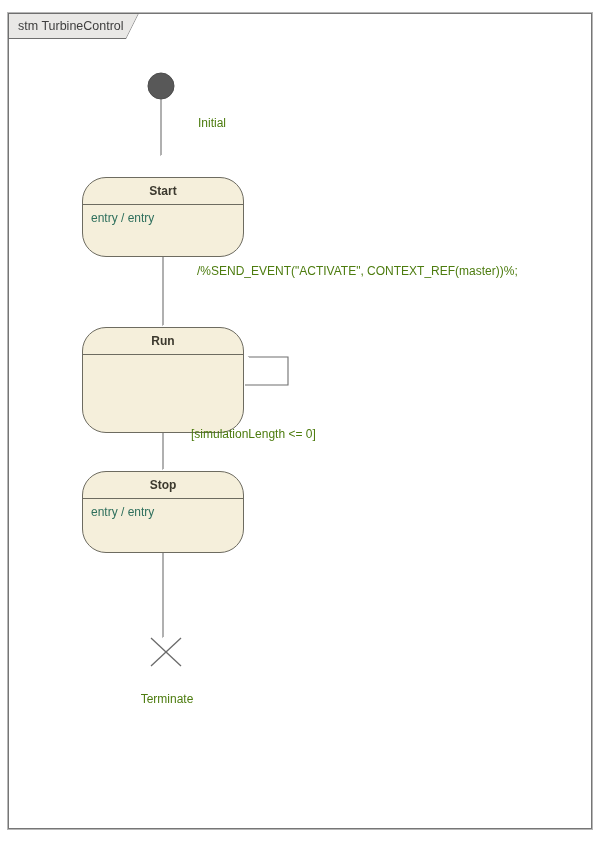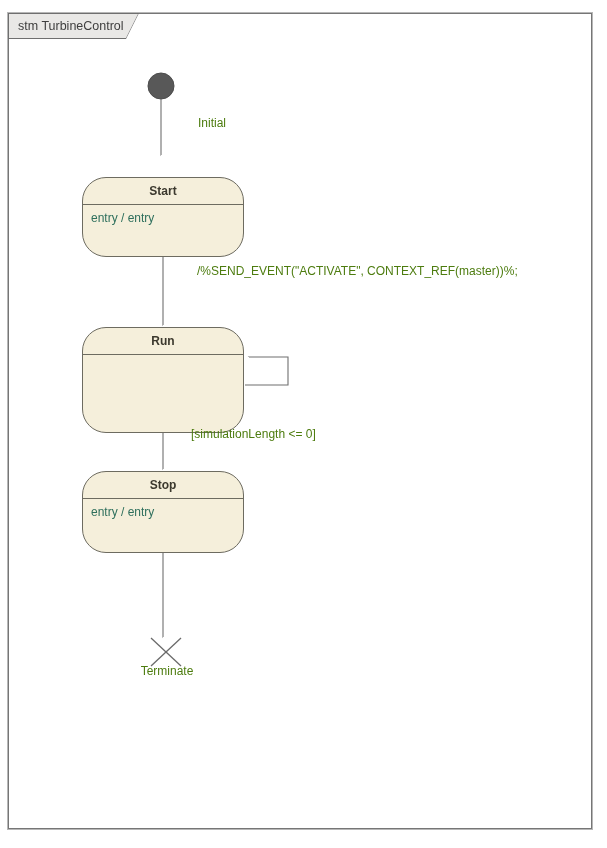--- a/index.html
+++ b/index.html
@@ -76,21 +76,21 @@
   .lbl {
     position: absolute;
     font-size: 12px;
     color: #4d7c0f;
     white-space: nowrap;
   }
   #lbl-initial   { left: 198px; top: 116px; }
   #lbl-send      { left: 197px; top: 264px; }
   #lbl-loop      { left: 328px; top: 349px; width: 210px; text-align: center; line-height: 16px; white-space: normal; }
   #lbl-guardstop { left: 191px; top: 427px; }
-  #lbl-terminate { left: 117px; top: 664px; width: 100px; text-align: center; }
+  #lbl-terminate { left: 117px; top: 692px; width: 100px; text-align: center; }
 
   .edges {
     position: absolute;
     left: 0; top: 0;
     width: 607px; height: 848px;
   }
 </style>
 </head>
 <body>
 

